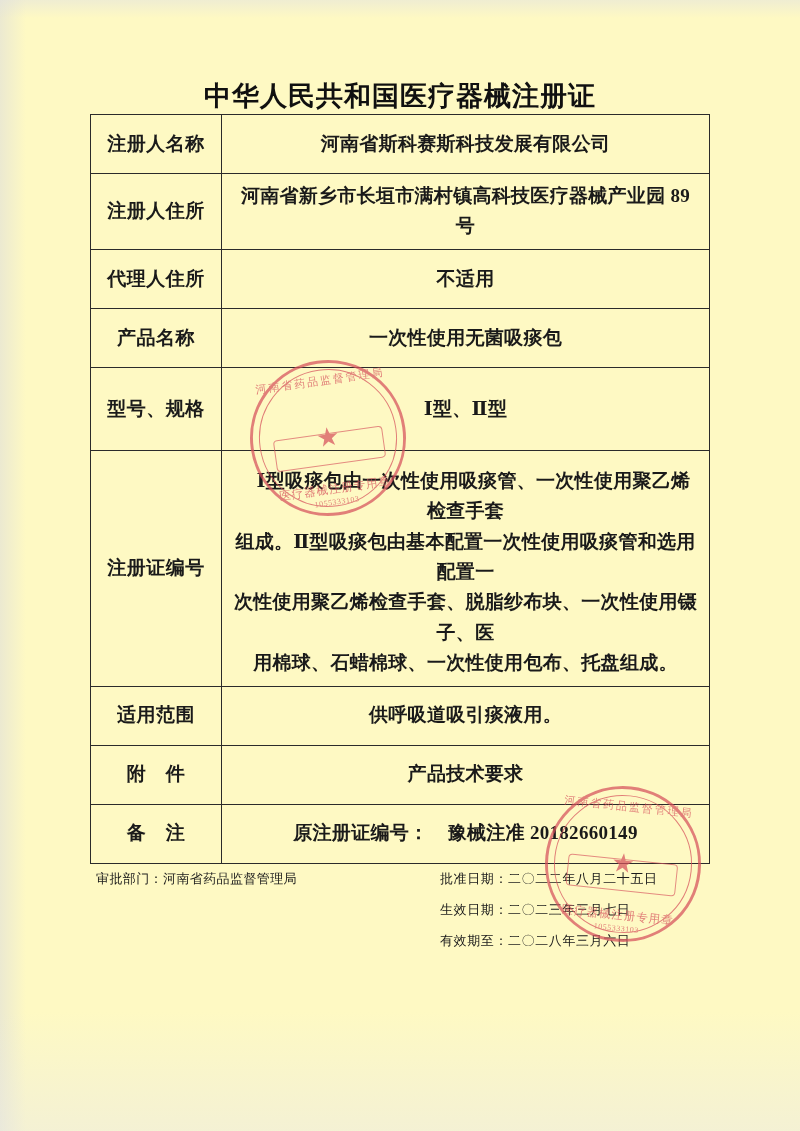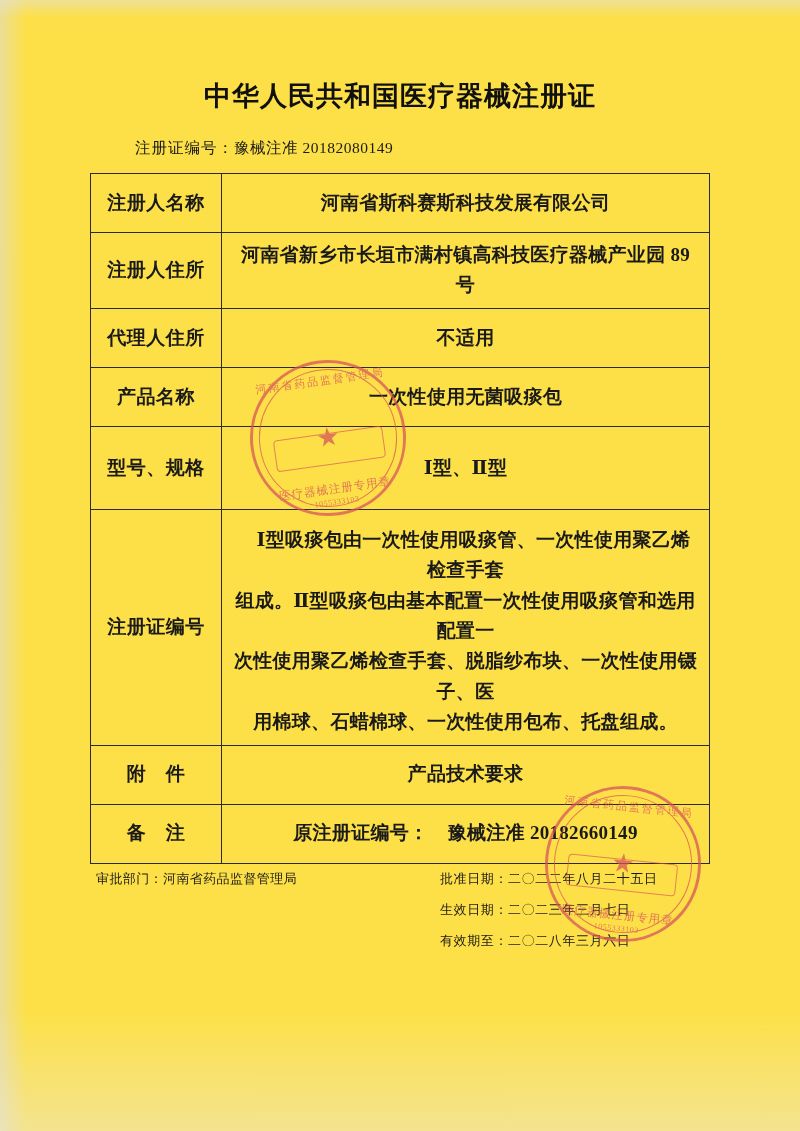--- a/index.html
+++ b/index.html
@@ -12,21 +12,21 @@
     height: 1131px;
     font-family: "Liberation Serif", "DejaVu Serif", serif;
     color: #1a1a1a;
     position: relative;
     overflow: hidden;
   }
   .page {
     position: relative;
     width: 800px;
     height: 1131px;
-    background: #fde047;
+    background: #fef9c3;
   }
   .doc-title {
     text-align: center;
     font-size: 27px;
     font-weight: bold;
     letter-spacing: 1px;
     margin: 0;
     padding-top: 78px;
     color: #101010;
   }
@@ -181,23 +181,20 @@
     pointer-events: none;
   }
 </style>
 </head>
 <body>
 
 <div class="page">
 
   <h1 class="doc-title">中华人民共和国医疗器械注册证</h1>
 
-  <div class="cert-no">
-    <span class="label">注册证编号：</span><span class="value">豫械注准 20182080149</span>
-  </div>
 
   <table class="main">
     <tbody>
       <tr class="tall">
         <td class="key">注册人名称</td>
         <td class="val">河南省斯科赛斯科技发展有限公司</td>
       </tr>
       <tr class="tall">
         <td class="key">注册人住所</td>
         <td class="val">河南省新乡市长垣市满村镇高科技医疗器械产业园 89 号</td>
@@ -215,20 +212,24 @@
         <td class="val">Ⅰ型、Ⅱ型</td>
       </tr>
       <tr class="r-struct">
         <td class="key">注册证编号</td>
         <td class="val struct-val">
           <span class="first">Ⅰ型吸痰包由一次性使用吸痰管、一次性使用聚乙烯检查手套</span>
           <span>组成。Ⅱ型吸痰包由基本配置一次性使用吸痰管和选用配置一</span><br>
           <span>次性使用聚乙烯检查手套、脱脂纱布块、一次性使用镊子、医</span><br>
           <span>用棉球、石蜡棉球、一次性使用包布、托盘组成。</span>
         </td>
+      </tr>
+      <tr class="tall">
+        <td class="key">适用范围</td>
+        <td class="val">供呼吸道吸引痰液用。</td>
       </tr>
       <tr class="tall">
         <td class="key">附　件</td>
         <td class="val">产品技术要求</td>
       </tr>
       <tr class="tall">
         <td class="key">备　注</td>
         <td class="val">原注册证编号：　豫械注准 20182660149</td>
       </tr>
     </tbody>

